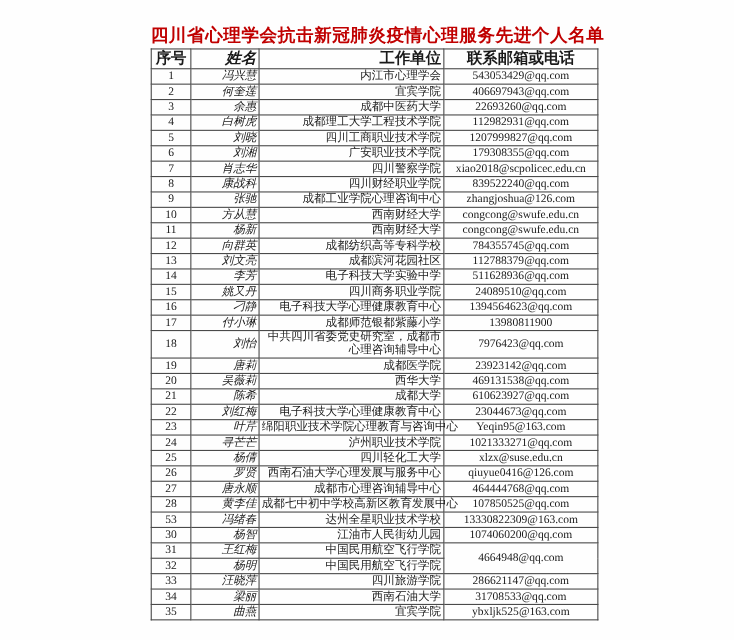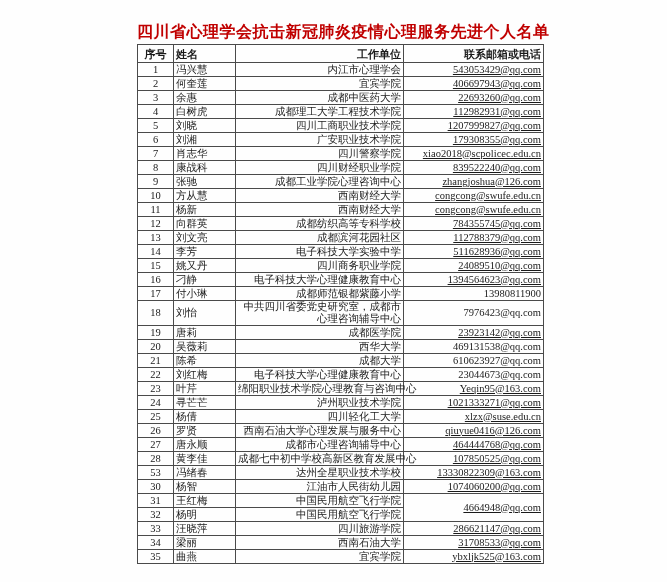--- a/index.html
+++ b/index.html
@@ -41,29 +41,29 @@
     border: 1px solid #4a4a4a;
     padding: 0 2px;
     height: 13px;
     line-height: 12px;
     overflow: visible;
     white-space: nowrap;
     font-weight: normal;
   }
   table.roster th {
     font-weight: bold;
-    font-size: 11px;
+    font-size: 14px;
     height: 17px;
     line-height: 16px;
   }
   th.h-seq, td.col-seq { text-align: center; }
-  th.h-name, td.col-name { text-align: left; }
+  th.h-name, td.col-name { text-align: right; font-style: italic; }
   th.h-org, td.col-org { text-align: right; }
-  th.h-contact, td.col-contact { text-align: right; margin-left: 20px; }
-  td.col-contact.link { text-decoration: underline; }
+  th.h-contact, td.col-contact { text-align: center; margin-left: 20px; }
+  td.col-contact.link { }
   td.col-org.wrap {
     white-space: normal;
     line-height: 12px;
   }
 </style>
 </head>
 <body>
 
 <div class="page">
 

